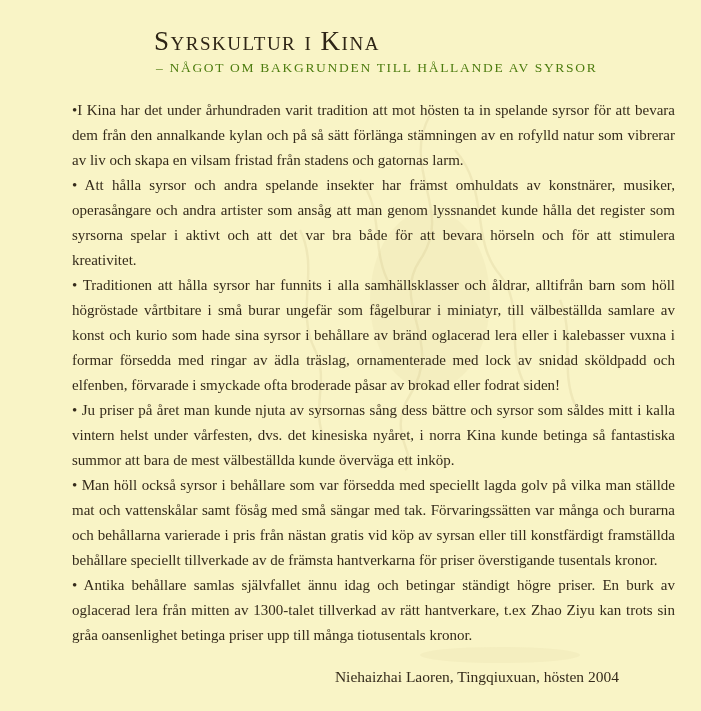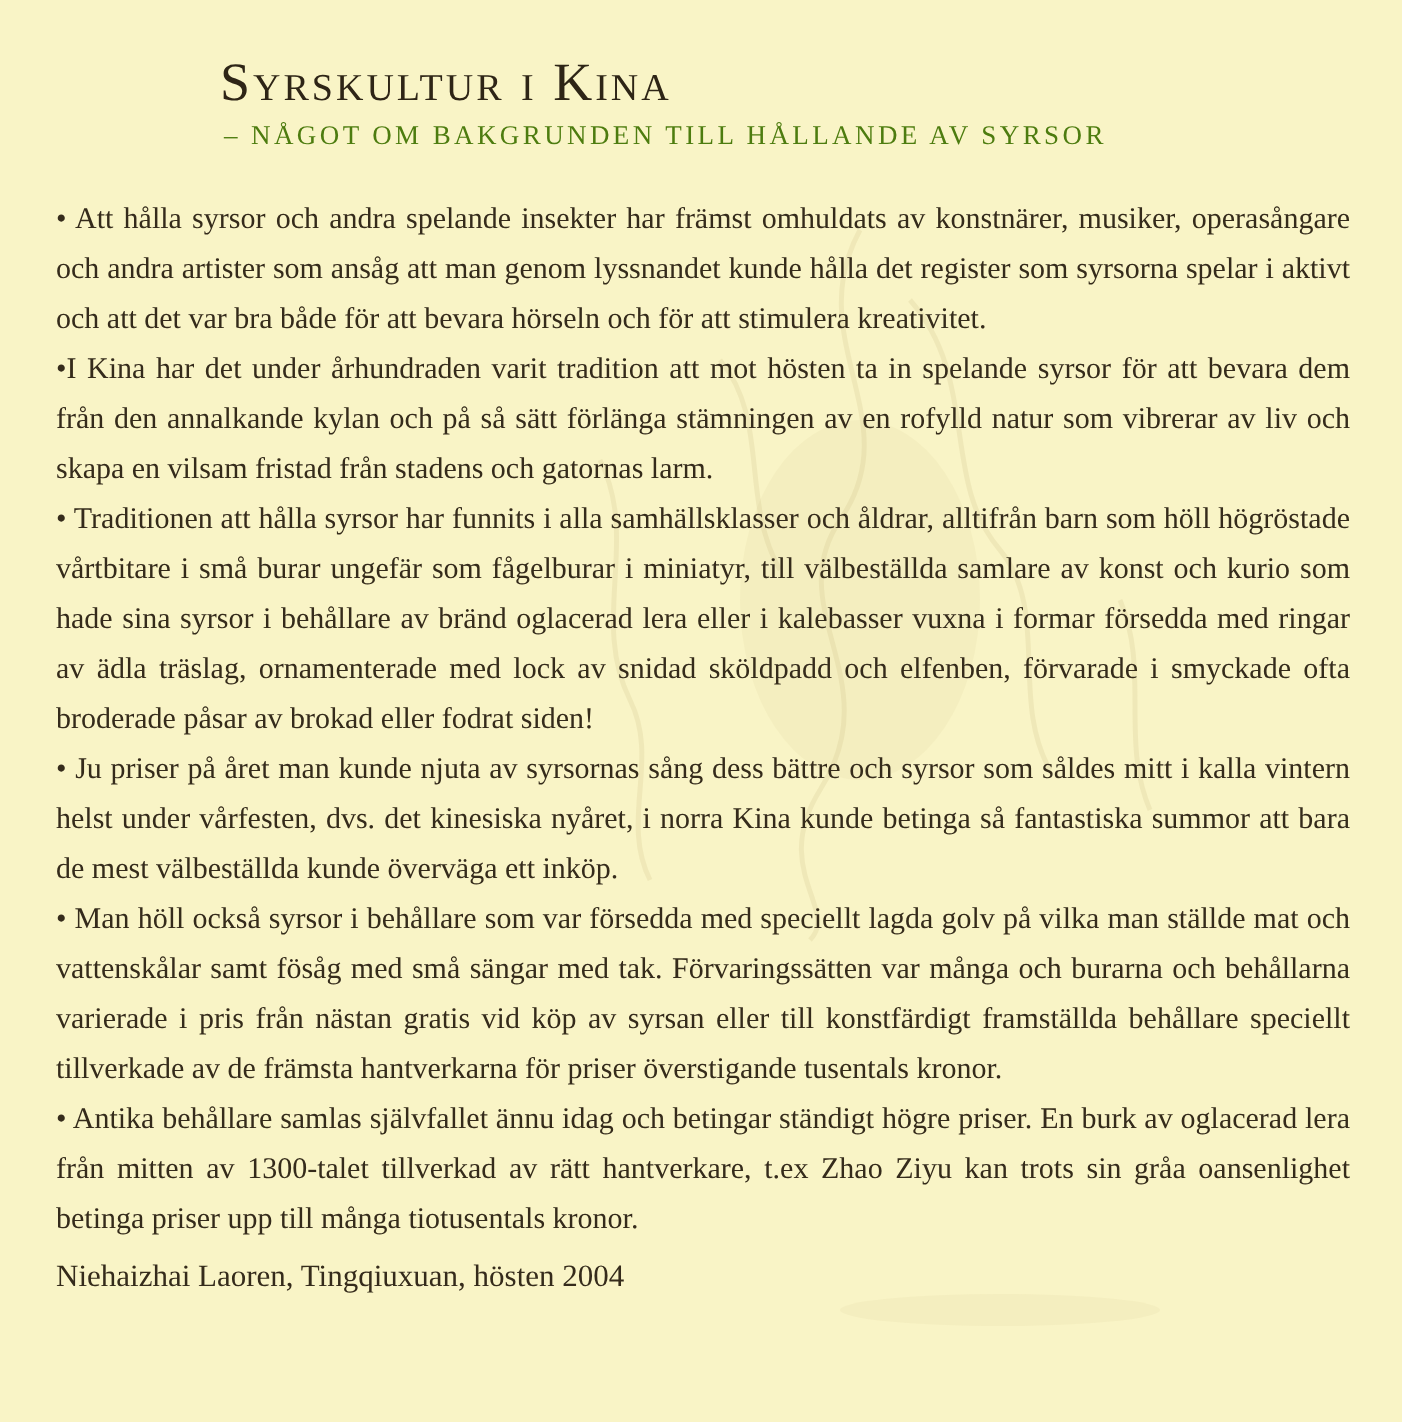--- a/index.html
+++ b/index.html
@@ -22,20 +22,21 @@
     left: 0;
     top: 0;
     width: 701px;
     height: 711px;
     z-index: 0;
     pointer-events: none;
   }
   .content {
     position: relative;
     z-index: 1;
+    padding-left: 44px;
   }
   header {
     margin: 26px 0 0 110px;
   }
   .title {
     margin: 0;
     font-weight: 400;
     font-size: 27px;
     line-height: 30px;
     font-variant: small-caps;
@@ -54,22 +55,22 @@
   main {
     margin: 22px 26px 0 28px;
     font-size: 15px;
     line-height: 25px;
     text-align: justify;
   }
   main p {
     margin: 0;
   }
   .signature {
-    margin-top: 3px;
-    text-align: left;
+    margin-top: 16px;
+    text-align: right;
     padding-right: 56px;
     font-size: 15.5px;
     line-height: 26px;
   }
 </style>
 </head>
 <body>
 
 <div class="page">
 
@@ -88,22 +89,22 @@
   </svg>
 
   <div class="content">
 
     <header>
       <h1 class="title">Syrskultur i Kina</h1>
       <h2 class="subtitle">– NÅGOT OM BAKGRUNDEN TILL HÅLLANDE AV SYRSOR</h2>
     </header>
 
     <main>
+      <p>•I Kina har det under århundraden varit tradition att mot hösten ta in spelande syrsor för att bevara dem från den annalkande kylan och på så sätt förlänga stämningen av en rofylld natur som vibrerar av liv och  skapa en vilsam fristad från stadens och gatornas larm.</p>
       <p>• Att hålla syrsor och andra spelande insekter har främst omhuldats av konstnärer, musiker, operasångare och andra artister som ansåg att man genom lyssnandet kunde hålla det register som syrsorna spelar i aktivt och att det var bra både för att bevara hörseln och för att stimulera kreativitet.</p>
-      <p>•I Kina har det under århundraden varit tradition att mot hösten ta in spelande syrsor för att bevara dem från den annalkande kylan och på så sätt förlänga stämningen av en rofylld natur som vibrerar av liv och  skapa en vilsam fristad från stadens och gatornas larm.</p>
       <p>• Traditionen att hålla syrsor har funnits i alla samhällsklasser och åldrar, alltifrån barn som höll högröstade vårtbitare i små burar ungefär som fågelburar i miniatyr, till välbeställda samlare av konst och kurio som hade sina syrsor i behållare av bränd oglacerad lera eller i kalebasser vuxna i formar försedda med ringar av ädla träslag, ornamenterade med lock av snidad sköldpadd och elfenben, förvarade i smyckade ofta broderade påsar av brokad eller fodrat siden!</p>
       <p>• Ju priser på året man kunde njuta av syrsornas sång dess bättre och syrsor som såldes mitt i kalla vintern helst under vårfesten, dvs. det kinesiska nyåret, i norra Kina kunde betinga så fantastiska summor att bara de mest välbeställda kunde överväga ett inköp.</p>
       <p>• Man höll också syrsor i behållare som var försedda med speciellt lagda golv på vilka man ställde mat och vattenskålar samt fösåg med små sängar med tak. Förvaringssätten var många och burarna och behållarna varierade i pris från nästan gratis vid köp av syrsan eller till konstfärdigt framställda behållare speciellt tillverkade av de främsta hantverkarna för priser överstigande tusentals kronor.</p>
       <p>• Antika behållare samlas självfallet ännu idag och betingar ständigt högre priser. En burk av oglacerad lera från mitten av 1300-talet tillverkad av rätt hantverkare, t.ex Zhao Ziyu kan trots sin gråa oansenlighet betinga priser upp till många tiotusentals kronor.</p>
       <div class="signature">Niehaizhai Laoren, Tingqiuxuan, hösten 2004</div>
     </main>
 
   </div>
 </div>
 

